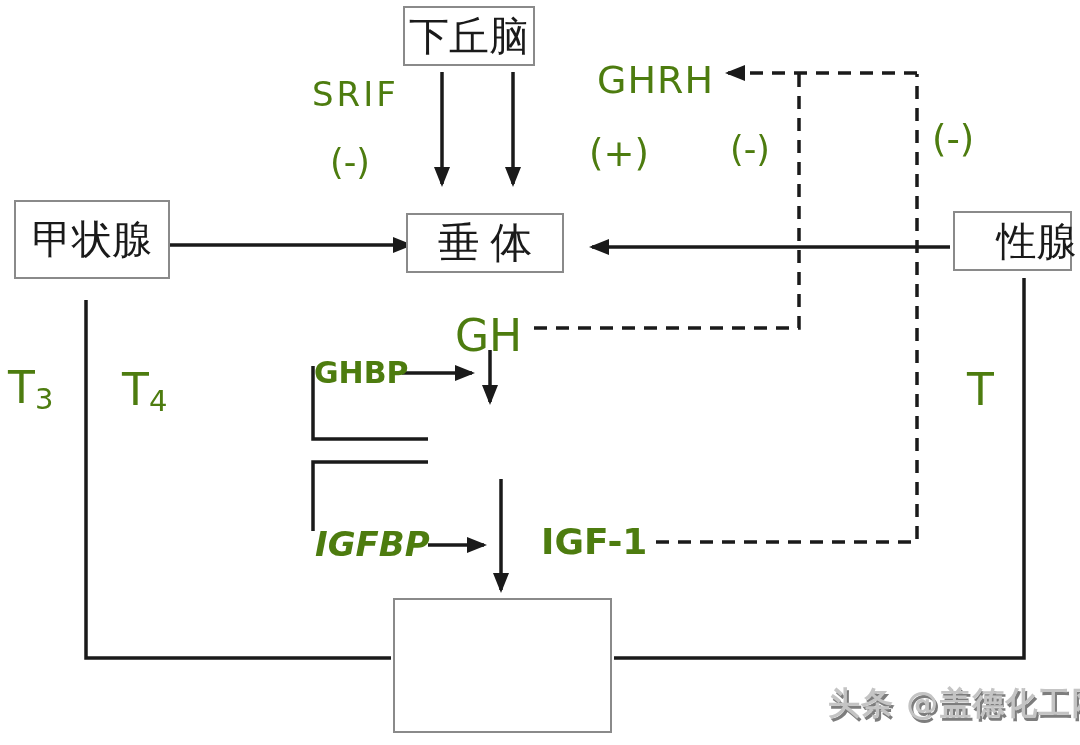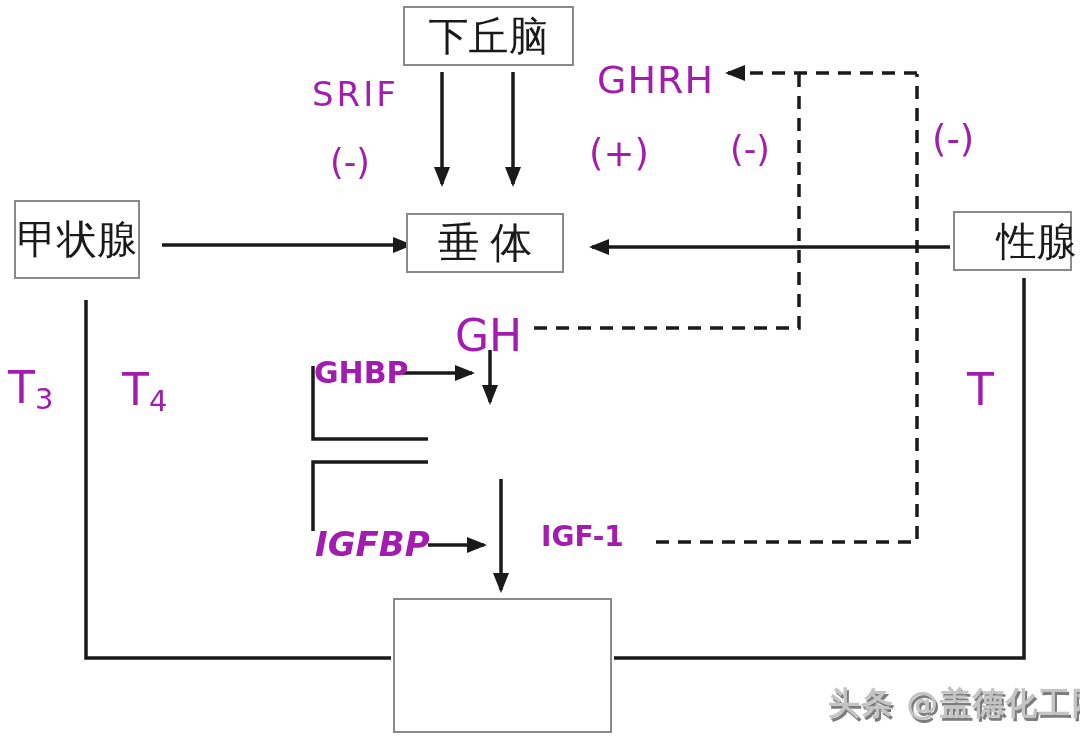--- a/index.html
+++ b/index.html
@@ -11,38 +11,38 @@
   }
   .lines { position:absolute; left:0; top:0; width:1080px; height:745px; }
   .lines path { stroke:#1a1a1a; stroke-width:3.5; fill:none; }
   .lines path.dashed { stroke-dasharray:13 9; }
   .node {
     position:absolute; border:2px solid #8a8a8a; background:#ffffff;
     display:flex; align-items:center; justify-content:center;
     font-family:"Liberation Serif","DejaVu Serif",serif; color:#1a1a1a;
     white-space:pre;
   }
-  #node-hypothalamus { left:403px; top:6px;  width:171px; height:60px; font-size:40px; }
+  #node-hypothalamus { left:403px; top:6px;  width:132px; height:60px; font-size:40px; }
   #node-pituitary    { left:406px; top:213px; width:158px; height:60px; font-size:42px; }
-  #node-thyroid      { left:14px;  top:200px; width:126px; height:79px; font-size:40px; }
+  #node-thyroid      { left:14px;  top:200px; width:156px; height:79px; font-size:40px; }
   #node-gonad        { left:953px; top:211px; width:119px; height:60px; font-size:40px;padding-left:48px; }
   #node-liver        { left:430px; top:416px; width:133px; height:61px; font-size:40px; }
   #node-bone         { left:393px; top:598px; width:219px; height:135px; font-size:38px;
                        flex-direction:column; justify-content:space-evenly; align-items:center; }
-  .lbl { position:absolute; color:#a21caf; line-height:1.1; white-space:pre; }
+  .lbl { position:absolute; color:#4d7c0f; line-height:1.1; white-space:pre; }
   #lbl-srif        { left:312px; top:76px;  font-size:34px; letter-spacing:3px; }
   #lbl-srif-sign   { left:330px; top:143px; font-size:35px; }
   #lbl-ghrh        { left:589px; top:60px;  font-size:38px; letter-spacing:1px;margin-left:8px; }
   #lbl-ghrh-sign   { left:589px; top:134px; font-size:37px; }
   #lbl-gh-fb-sign  { left:730px; top:130px; font-size:35px; }
   #lbl-igf-fb-sign { left:932px; top:120px; font-size:37px; }
   #lbl-gh          { left:455px; top:312px; font-size:44px; }
   #lbl-ghbp        { left:314px; top:356px; font-size:30px; font-weight:bold; }
   #lbl-igfbp       { left:315px; top:526px; font-size:34px; font-weight:bold;font-style:italic; }
-  #lbl-igf1        { left:541px; top:522px; font-size:28px; font-weight:bold; }
+  #lbl-igf1        { left:541px; top:522px; font-size:36px; font-weight:bold; }
   #lbl-t3          { left:8px;   top:364px; font-size:44px; }
   #lbl-t4          { left:122px; top:366px; font-size:44px; }
   #lbl-t           { left:967px; top:366px; font-size:44px; }
   .lbl sub { font-size:29px; vertical-align:-6px; line-height:0; }
   #watermark {
     left:828px; top:686px; font-size:32px; font-weight:bold;
     color:#c4c4c4; text-shadow:2px 3px 0 #7d7d7d; letter-spacing:1px;
   }
 </style>
 </head>

